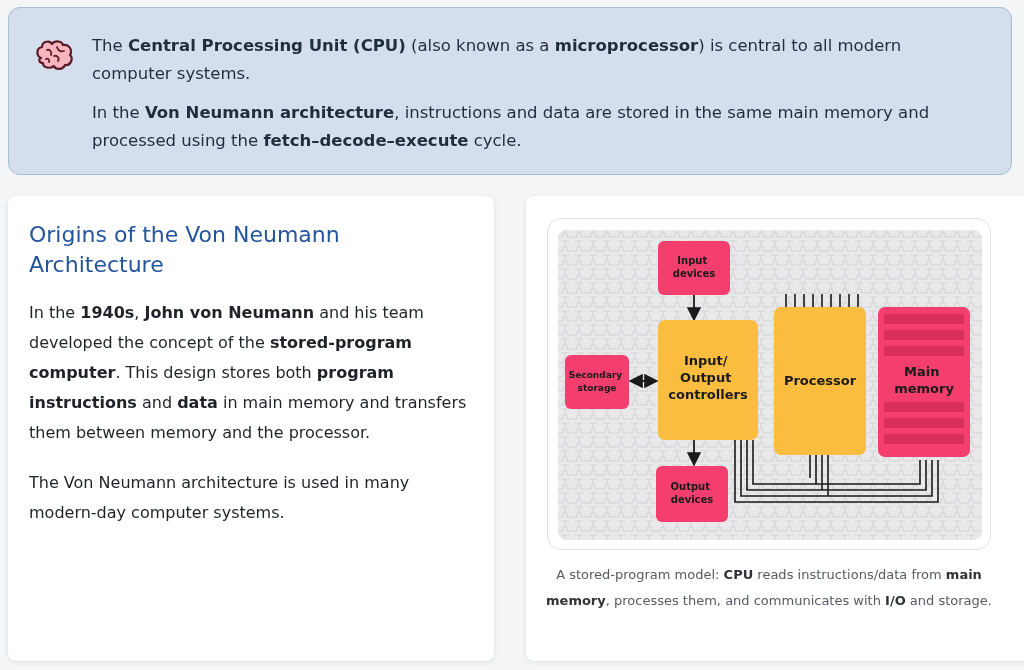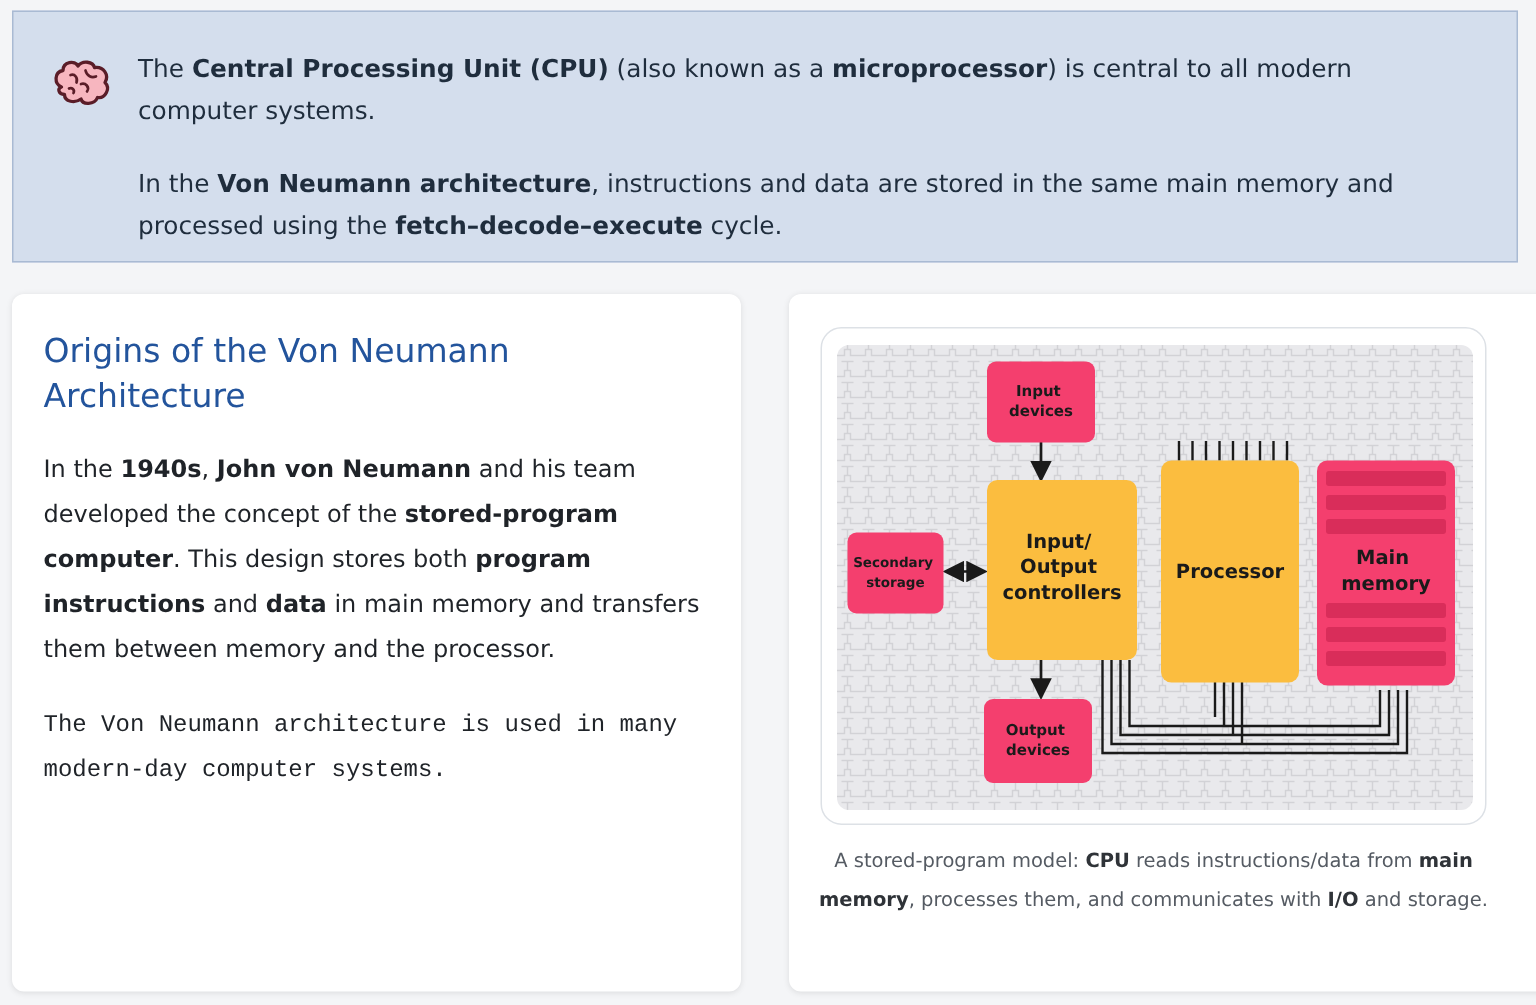--- a/index.html
+++ b/index.html
@@ -5,48 +5,48 @@
     * { box-sizing: border-box; margin: 0; padding: 0; }
     html, body { width: 1024px; height: 670px; overflow: hidden; }
     body {
       background: #f4f5f7;
       font-family: "DejaVu Sans", "Liberation Sans", sans-serif;
       color: #1f2328;
       position: relative;
     }
     .callout {
       position: absolute; left: 8px; top: 7px; width: 1004px; height: 168px;
-      background: #d4deed; border: 1px solid #a9bad3; border-radius: 0;
+      background: #d4deed; border: 1px solid #a9bad3; border-radius: 12px;
     }
     .callout .brain {
       position: absolute; left: 24px; top: 28px; width: 44px; height: 40px;
     }
     .callout .text {
       position: absolute; left: 83px; top: 24px; width: 890px;
       font-size: 16.5px; line-height: 28px; color: #1f2d3d;
     }
-    .callout .text p + p { margin-top: 21px; }
+    .callout .text p + p { margin-top: 11px; }
     b { font-weight: bold; }
 
     .card {
       position: absolute; background: #ffffff; border-radius: 8px;
       box-shadow: 0 1px 4px rgba(0,0,0,0.10);
     }
     .card-left { left: 8px; top: 196px; width: 486px; height: 465px; }
     .card-right { left: 526px; top: 196px; width: 509px; height: 465px; }
 
     .card-left h2 {
       position: absolute; left: 21px; top: 24px; width: 400px;
       font-size: 22px; line-height: 30px; font-weight: normal; color: #23549c;
     }
     .card-left .body {
       position: absolute; left: 21px; top: 102px; width: 440px;
       font-size: 16px; line-height: 30px; color: #1f2328;
     }
-    .card-left .body p + p { margin-top: 20px; font-family: Liberation Mono, monospace; }
+    .card-left .body p + p { margin-top: 20px; }
 
     .figure-frame {
       position: absolute; left: 21px; top: 22px; width: 444px; height: 332px;
       border: 1px solid #dde1e6; border-radius: 14px; background: #fff;
     }
     .figure-inner {
       position: absolute; left: 10px; top: 11px; width: 424px; height: 310px;
       background: #e9e9ec; border-radius: 8px; overflow: hidden;
     }
     .figure-inner svg { position: absolute; left: 0; top: 0; }

